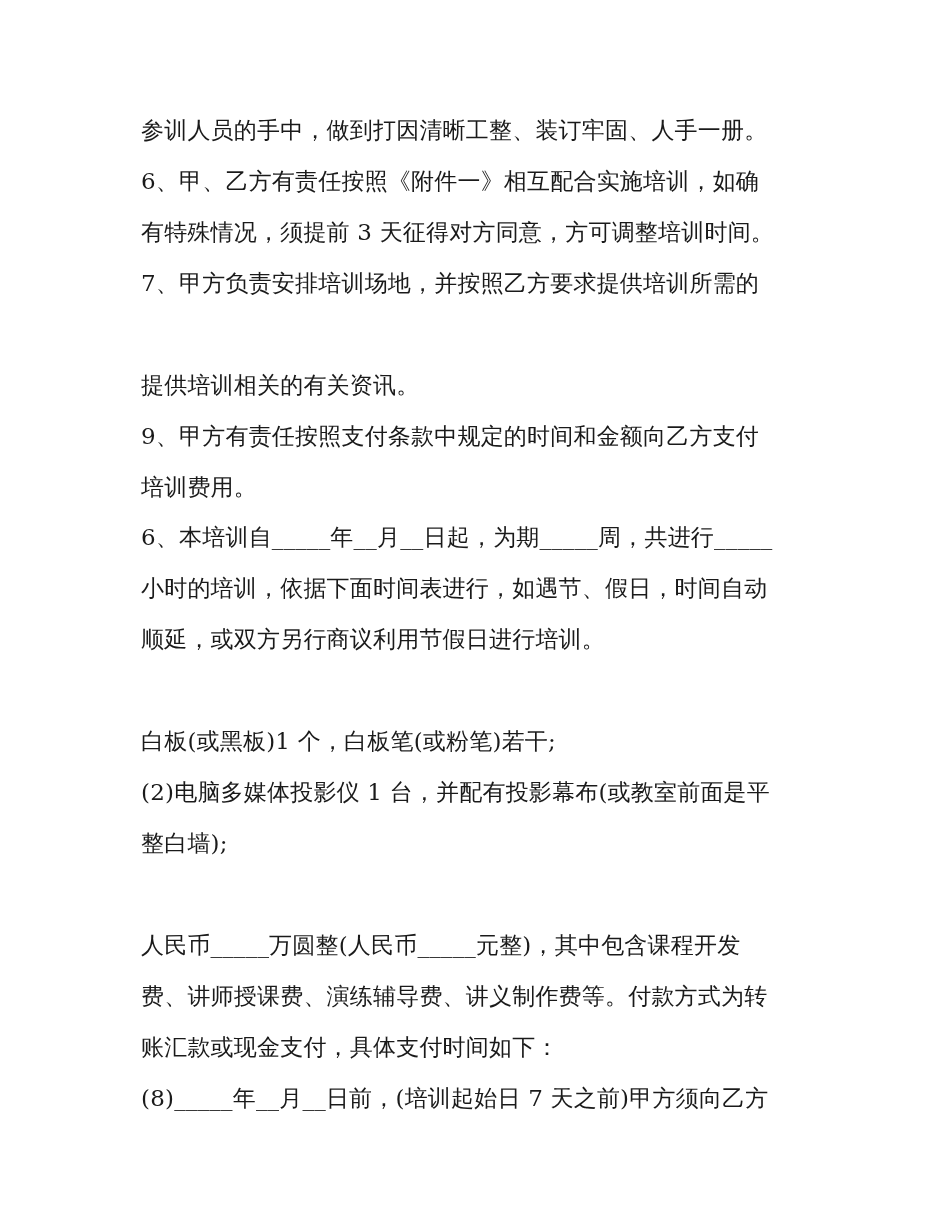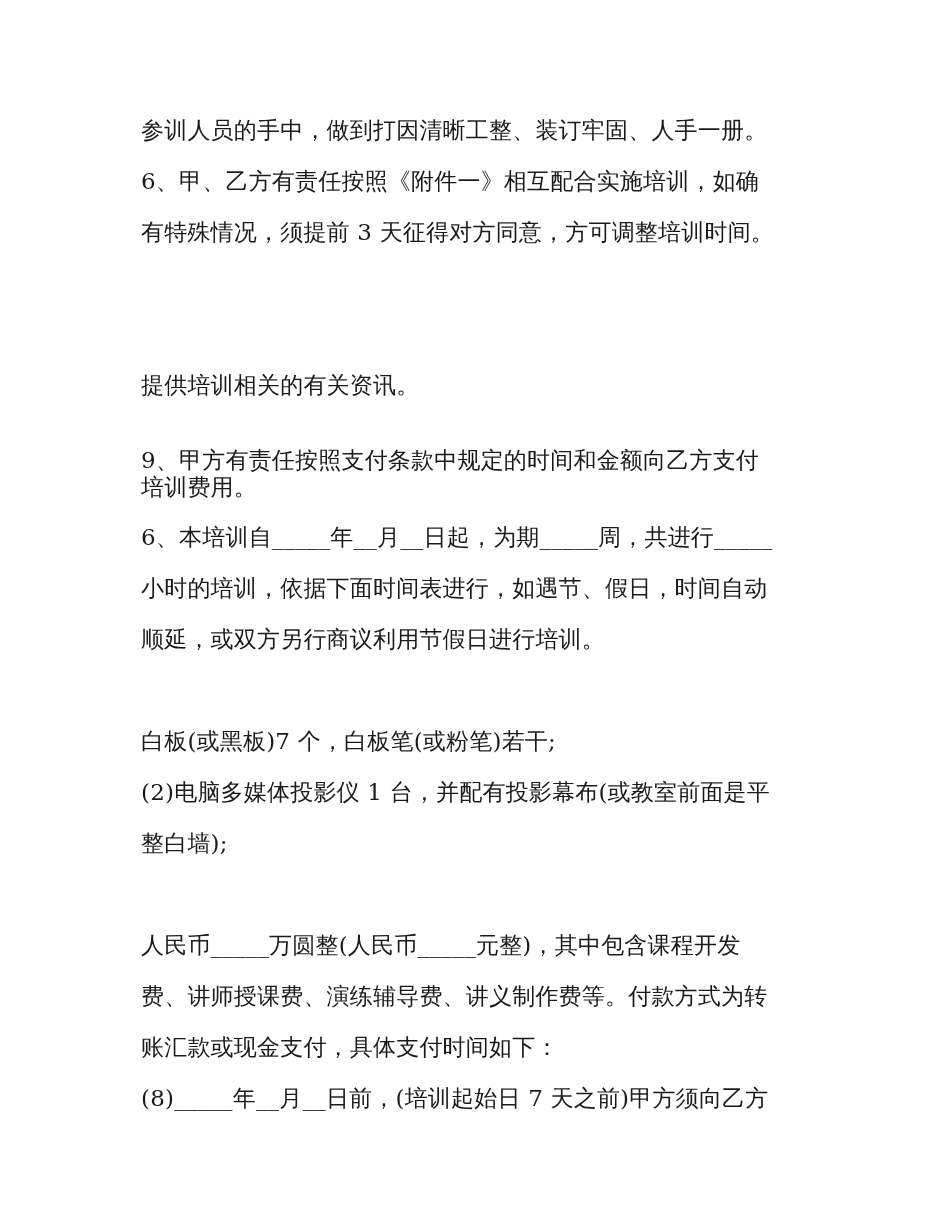--- a/index.html
+++ b/index.html
@@ -16,26 +16,27 @@
     line-height: 30px;
   }
 </style>
 </head>
 <body>
 
 <div class="page">
   <div class="line" style="top:115px">参训人员的手中，做到打因清晰工整、装订牢固、人手一册。</div>
   <div class="line" style="top:166px">6、甲、乙方有责任按照《附件一》相互配合实施培训，如确</div>
   <div class="line" style="top:217px">有特殊情况，须提前 3 天征得对方同意，方可调整培训时间。</div>
+  <div class="line" style="top:268px">7、甲方负责安排培训场地，并按照乙方要求提供培训所需的</div>
   <div class="line" style="top:370px">提供培训相关的有关资讯。</div>
-  <div class="line" style="top:445px">9、甲方有责任按照支付条款中规定的时间和金额向乙方支付</div>
+  <div class="line" style="top:421px">9、甲方有责任按照支付条款中规定的时间和金额向乙方支付</div>
   <div class="line" style="top:472px">培训费用。</div>
   <div class="line" style="top:522px">6、本培训自_____年__月__日起，为期_____周，共进行_____</div>
   <div class="line" style="top:573px">小时的培训，依据下面时间表进行，如遇节、假日，时间自动</div>
   <div class="line" style="top:624px">顺延，或双方另行商议利用节假日进行培训。</div>
-  <div class="line" style="top:726px">白板(或黑板)7 个，白板笔(或粉笔)若干;</div>
+  <div class="line" style="top:726px">白板(或黑板)1 个，白板笔(或粉笔)若干;</div>
   <div class="line" style="top:777px">(2)电脑多媒体投影仪 1 台，并配有投影幕布(或教室前面是平</div>
   <div class="line" style="top:828px">整白墙);</div>
   <div class="line" style="top:930px">人民币_____万圆整(人民币_____元整)，其中包含课程开发</div>
   <div class="line" style="top:981px">费、讲师授课费、演练辅导费、讲义制作费等。付款方式为转</div>
   <div class="line" style="top:1032px">账汇款或现金支付，具体支付时间如下：</div>
   <div class="line" style="top:1083px">(8)_____年__月__日前，(培训起始日 7 天之前)甲方须向乙方</div>
 </div>
 
 </body></html>

